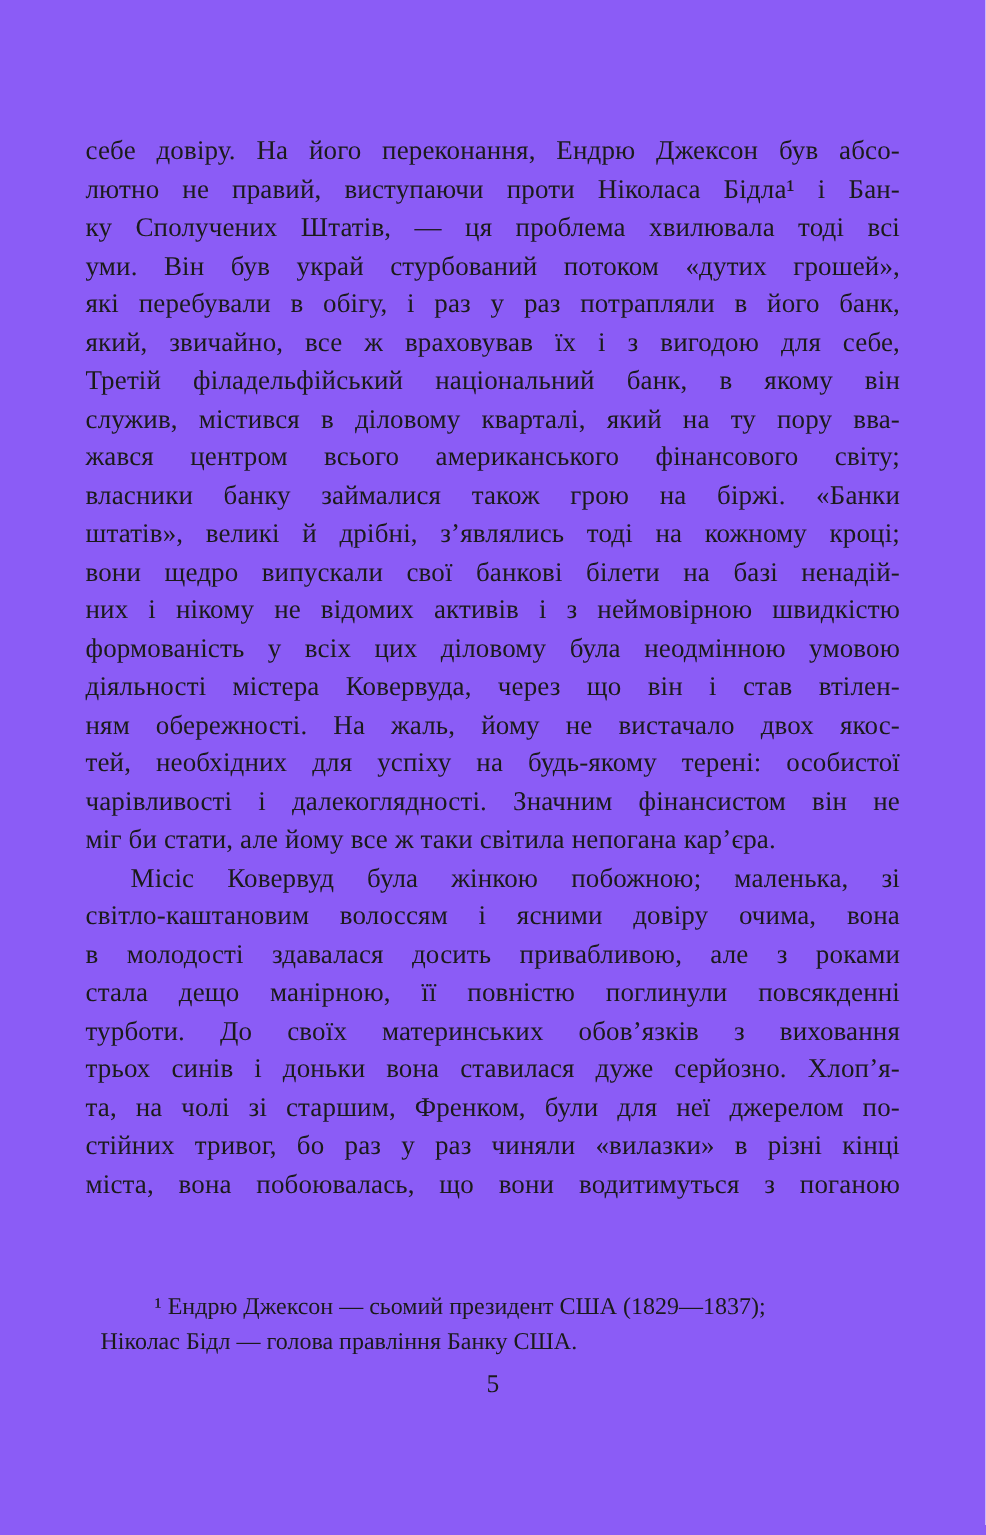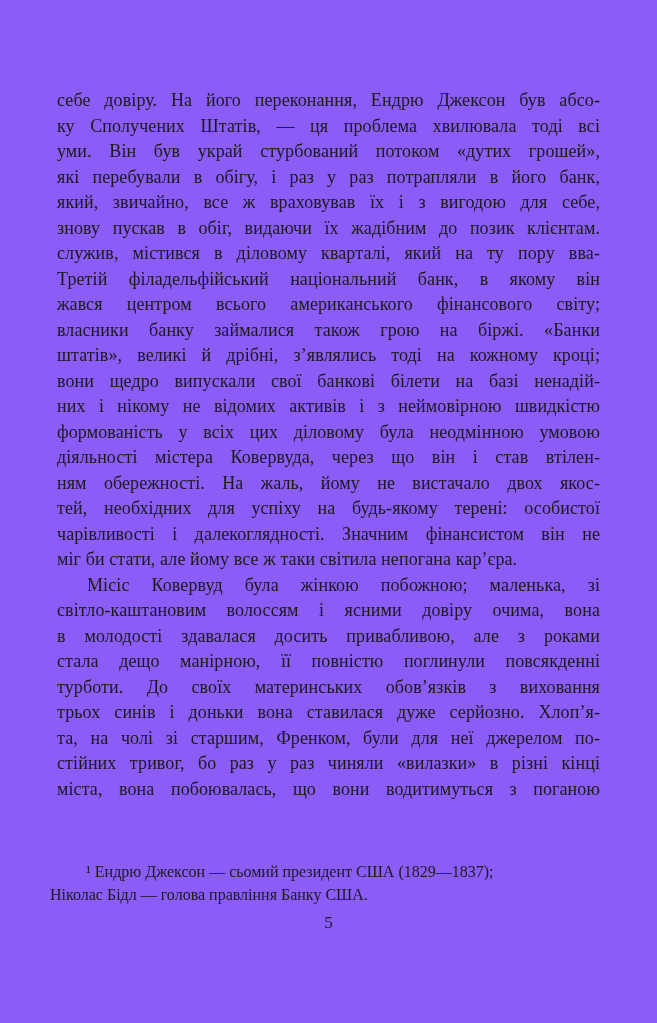--- a/index.html
+++ b/index.html
@@ -34,21 +34,21 @@
     letter-spacing: 0.1px;
   }
   .text-line.indented {
     text-indent: 30px;
   }
   .text-line.flush-last {
     text-align-last: left;
   }
   .footnote {
     position: absolute;
-    left: 50px;
+    left: 67px;
     right: 57px;
     top: 860px;
   }
   .footnote-line {
     font-size: 16px;
     line-height: 23px;
     text-align: left;
   }
   .footnote-line.first {
     text-indent: 36px;
@@ -64,27 +64,27 @@
   }
 </style>
 </head>
 <body>
 
 <div class="page">
 
   <div class="text-block">
       <div class="paragraph">
         <div class="text-line">себе довіру. На його переконання, Ендрю Джексон був абсо-</div>
+        <div class="text-line">лютно не правий, виступаючи проти Ніколаса Бідла¹ і Бан-</div>
         <div class="text-line">ку Сполучених Штатів, — ця проблема хвилювала тоді всі</div>
         <div class="text-line">уми. Він був украй стурбований потоком «дутих грошей»,</div>
         <div class="text-line">які перебували в обігу, і раз у раз потрапляли в його банк,</div>
         <div class="text-line">який, звичайно, все ж враховував їх і з вигодою для себе,</div>
-        <div class="text-line">знову пускав в обіг, видаючи їх жадібним до позик клієнтам.</div>
+        <div class="text-line">Третій філадельфійський національний банк, в якому він</div>
         <div class="text-line">служив, містився в діловому кварталі, який на ту пору вва-</div>
-        <div class="text-line">Третій філадельфійський національний банк, в якому він</div>
         <div class="text-line">жався центром всього американського фінансового світу;</div>
         <div class="text-line">власники банку займалися також грою на біржі. «Банки</div>
         <div class="text-line">штатів», великі й дрібні, з’являлись тоді на кожному кроці;</div>
         <div class="text-line">вони щедро випускали свої банкові білети на базі ненадій-</div>
         <div class="text-line">них і нікому не відомих активів і з неймовірною швидкістю</div>
         <div class="text-line">формованість у всіх цих діловому була неодмінною умовою</div>
         <div class="text-line">діяльності містера Ковервуда, через що він і став втілен-</div>
         <div class="text-line">ням обережності. На жаль, йому не вистачало двох якос-</div>
         <div class="text-line">тей, необхідних для успіху на будь-якому терені: особистої</div>
         <div class="text-line">чарівливості і далекоглядності. Значним фінансистом він не</div>

